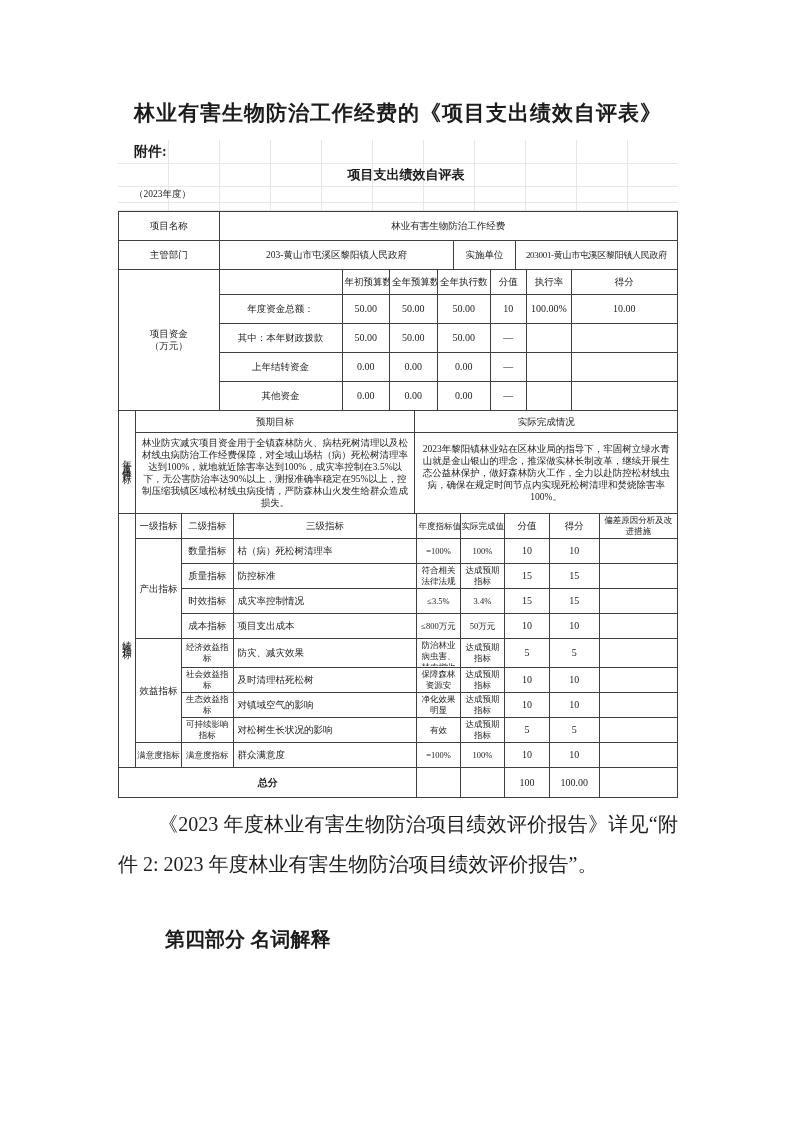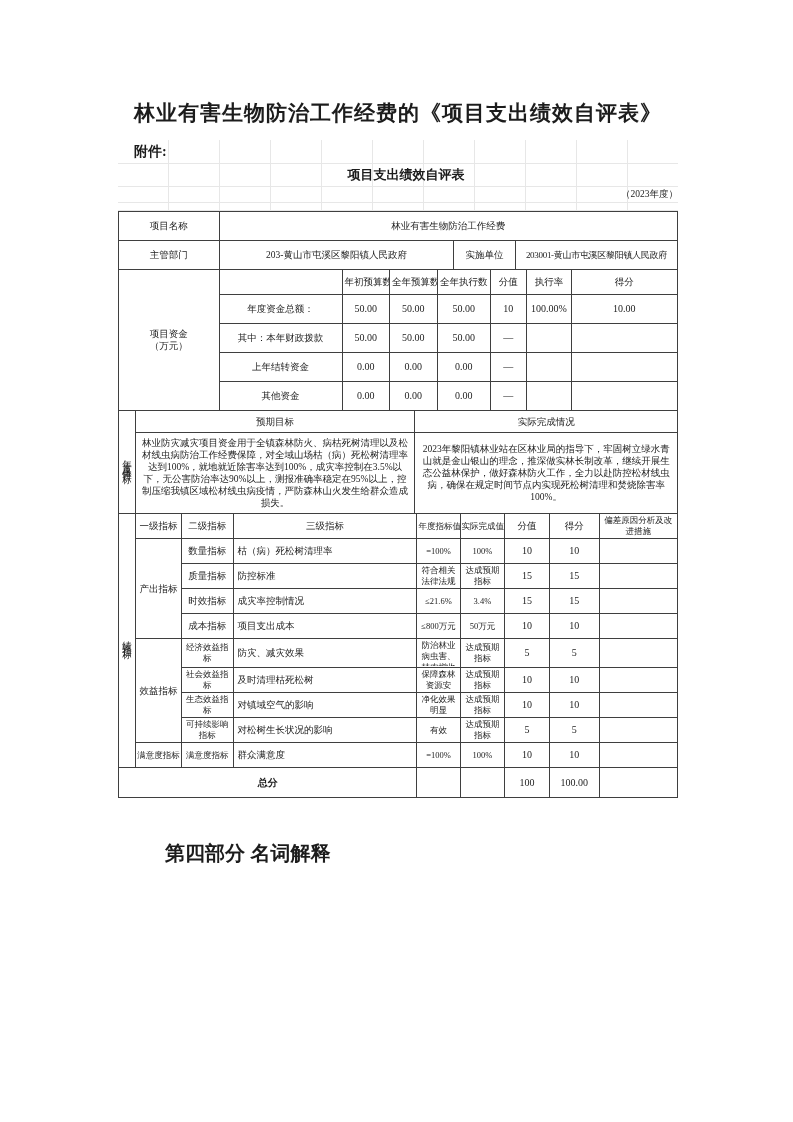--- a/index.html
+++ b/index.html
@@ -7,21 +7,21 @@
         font-family:"Liberation Serif","DejaVu Serif",serif;color:#1c1c1c;}
   .content{position:absolute;left:118px;top:0;width:560px;}
   .doc-title{padding-top:99px;font-size:21px;font-weight:bold;text-align:center;
              letter-spacing:1px;white-space:nowrap;}
   
   .pregrid{margin-top:13px;
     background-image:repeating-linear-gradient(90deg,transparent 0 50px,#e7e7e7 50px 51px);}
   .prerow{border-bottom:1px solid #e7e7e7;padding-left:16px;}
   .att{height:23px;line-height:23px;font-weight:bold;font-size:14px;text-align:left;}
   .tt{height:22px;line-height:22px;font-size:13px;font-weight:600;text-align:center;}
-  .yy{height:15px;line-height:15px;font-size:9.5px;text-align:right;}
+  .yy{height:15px;line-height:15px;font-size:9.5px;text-align:left;}
   .sp{height:7px;}
   
   table.grid{border-collapse:collapse;width:100%;table-layout:fixed;}
   table.grid+table.grid{margin-top:-1px;}
   .grid td{border:1px solid #3f3f3f;text-align:center;vertical-align:middle;
            padding:2px 2px;font-size:9.5px;line-height:12px;overflow:hidden;}
   .r28 td{height:24px;}
   .fh td{height:20px;white-space:nowrap;}
   .l3{text-align:left !important;padding-left:4px !important;}
   .sm{font-size:8.5px !important;line-height:11px !important;padding:1px !important;}
@@ -205,21 +205,21 @@
               <div class="clip2">符合相关法律法规和技</div>
             </td>
       <td class="sm">达成预期指标</td>
       <td class="num">15</td>
       <td class="num">15</td>
       <td></td>
     </tr>
     <tr class="irow">
       <td>时效指标</td>
       <td class="l3">成灾率控制情况</td>
-      <td class="sm">≤21.6%</td>
+      <td class="sm">≤3.5%</td>
       <td class="sm">3.4%</td>
       <td class="num">15</td>
       <td class="num">15</td>
       <td></td>
     </tr>
     <tr class="irow">
       <td>成本指标</td>
       <td class="l3">项目支出成本</td>
       <td class="sm">≤800万元</td>
       <td class="sm">50万元</td>
@@ -282,16 +282,17 @@
       <td colspan="4" class="total-label">总分</td>
       <td></td>
       <td></td>
       <td class="num">100</td>
       <td class="num">100.00</td>
       <td></td>
     </tr>
   </tbody>
       </table>
 
+  <p class="res-par">《2023 年度林业有害生物防治项目绩效评价报告》详见“附件 2: 2023 年度林业有害生物防治项目绩效评价报告”。</p>
   <p class="part4">第四部分  名词解释</p>
 
  </div>
 </div>
 
 </body></html>

